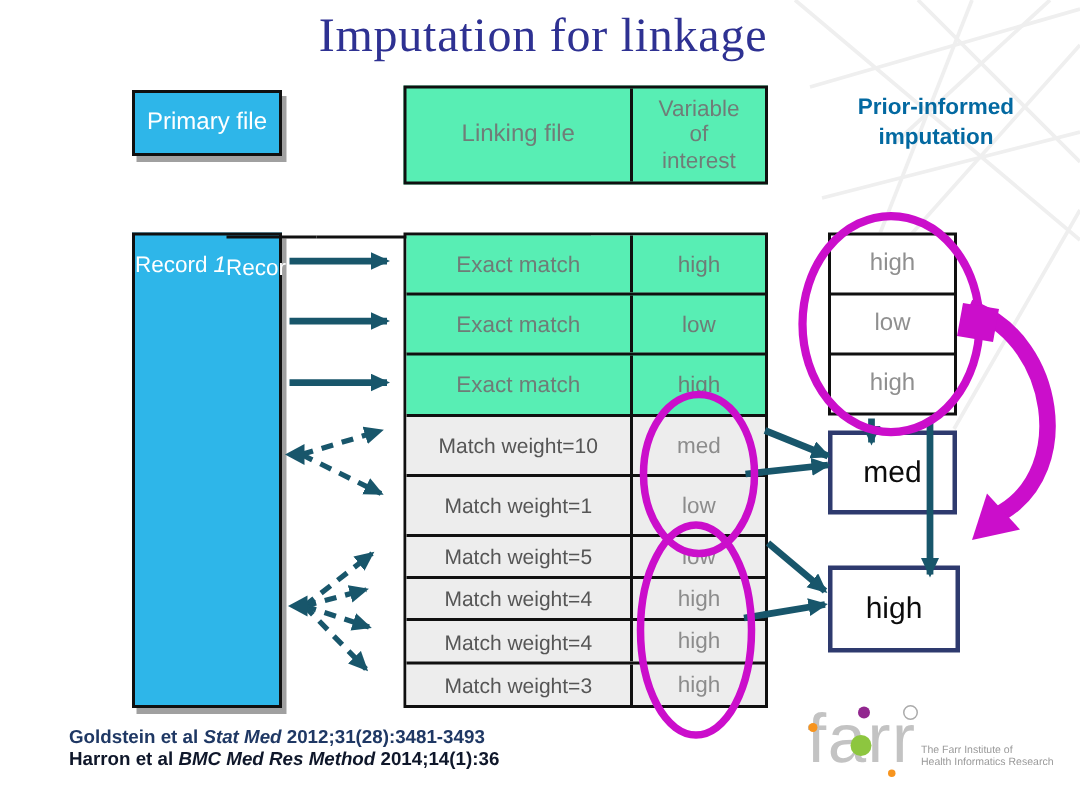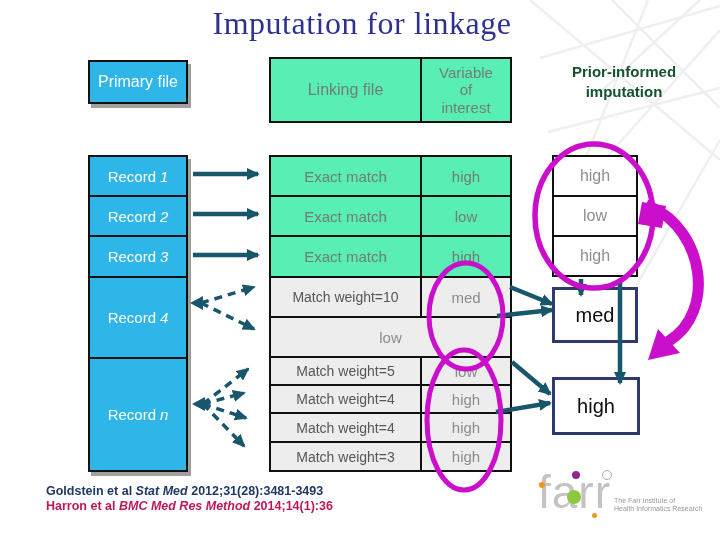--- a/index.html
+++ b/index.html
@@ -14,25 +14,25 @@
        display:flex;align-items:center;justify-content:center;text-align:center;
        color:#ffffff;font-size:16px;line-height:1.25;z-index:1;}
   .hdr-link{position:absolute;left:269px;top:57px;width:243px;height:66px;box-sizing:border-box;
        border:2px solid #101010;display:flex;z-index:1;background:#58EEB4;}
   .hdr-link .c1{width:149px;border-right:2px solid #101010;display:flex;align-items:center;
        justify-content:center;color:#707d78;font-size:16px;}
   .hdr-link .c2{flex:1;display:flex;align-items:center;justify-content:center;text-align:center;
        color:#707d78;font-size:15px;line-height:1.15;}
   .hdr-link .c2 span{display:inline-block;width:56px;}
   .prior{position:absolute;left:548px;top:62px;width:152px;text-align:center;z-index:1;
-       color:#14532d;font-size:15px;font-weight:bold;line-height:1.35;}
+       color:#0369a1;font-size:15px;font-weight:bold;line-height:1.35;}
   
   .records{position:absolute;left:88px;top:155px;width:100px;height:317px;box-sizing:border-box;
        background:#2EB6E9;border:2px solid #101010;box-shadow:3px 4px 0 rgba(45,45,45,.45);
-       display:flex;flex-direction:column;z-index:1;}
+       display:flex;flex-direction:row;z-index:1;}
   .rec{box-sizing:border-box;display:flex;align-items:center;justify-content:center;
        color:#ffffff;font-size:15px;}
   .rec+.rec{border-top:2px solid #101010;}
   .rec .rid{font-style:italic;margin-left:4px;}
   .h38{height:38px}.h40{height:40px}.h41{height:41px}.h81{height:81px}.h113{height:113px}
   
   .ltable{position:absolute;left:269px;top:155px;width:243px;height:317px;box-sizing:border-box;
        border:2px solid #101010;display:flex;flex-direction:column;z-index:1;}
   .lrow{box-sizing:border-box;display:flex;}
   .lrow+.lrow{border-top:2px solid #101010;}
@@ -50,21 +50,21 @@
        color:#8f8f8f;font-size:16px;}
   .stack .s+.s{border-top:2px solid #101010;}
   .resbox{position:absolute;box-sizing:border-box;border:3px solid #2E3A6E;background:#ffffff;
        display:flex;align-items:center;justify-content:center;color:#0c0c0c;font-size:20px;z-index:1;}
   .res-med{left:552px;top:287px;width:86px;height:56px;}
   .res-high{left:552px;top:377px;width:88px;height:58px;}
   
   .overlay{position:absolute;inset:0;z-index:5;pointer-events:none;}
   
   .cites{position:absolute;left:46px;top:484px;z-index:1;font-size:12.5px;font-weight:bold;line-height:1.22;}
-  .cite1{color:#1F3864;} .cite2{color:#be185d;text-align:right;} .cites i{font-style:italic;}
+  .cite1{color:#1F3864;} .cite2{color:#0f172a;text-align:right;} .cites i{font-style:italic;}
   
   .logo{position:absolute;left:538px;top:455px;width:170px;height:80px;z-index:1;}
   .logo .word{position:absolute;left:0;top:10px;font-size:46px;color:#c3c3c3;letter-spacing:1px;}
   .logo .tag{position:absolute;left:76px;top:42px;width:92px;font-size:7px;line-height:1.2;color:#9a9a9a;}
   .dot{position:absolute;border-radius:50%;}
   .dot-green{left:29px;top:35px;width:14px;height:14px;background:#8DC63F;}
   .dot-purple{left:34px;top:16px;width:8px;height:8px;background:#92278F;}
   .dot-open{left:64px;top:15px;width:8px;height:8px;border:1.5px solid #ababab;background:#fff;}
   .dot-orange1{left:1px;top:27px;width:6px;height:6px;background:#F7941E;}
   .dot-orange2{left:54px;top:58px;width:5px;height:5px;background:#F7941E;}
@@ -134,20 +134,21 @@
       </div>
     <div class="lrow green h41">
         <div class="m">Exact match</div>
         <div class="v">high</div>
       </div>
     <div class="lrow gray h40">
         <div class="m">Match weight=10</div>
         <div class="v">med</div>
       </div>
     <div class="lrow gray h40">
+        <div class="m">Match weight=1</div>
         <div class="v">low</div>
       </div>
     <div class="lrow gray rh28">
         <div class="m">Match weight=5</div>
         <div class="v">low</div>
       </div>
     <div class="lrow gray rh28">
         <div class="m">Match weight=4</div>
         <div class="v">high</div>
       </div>

